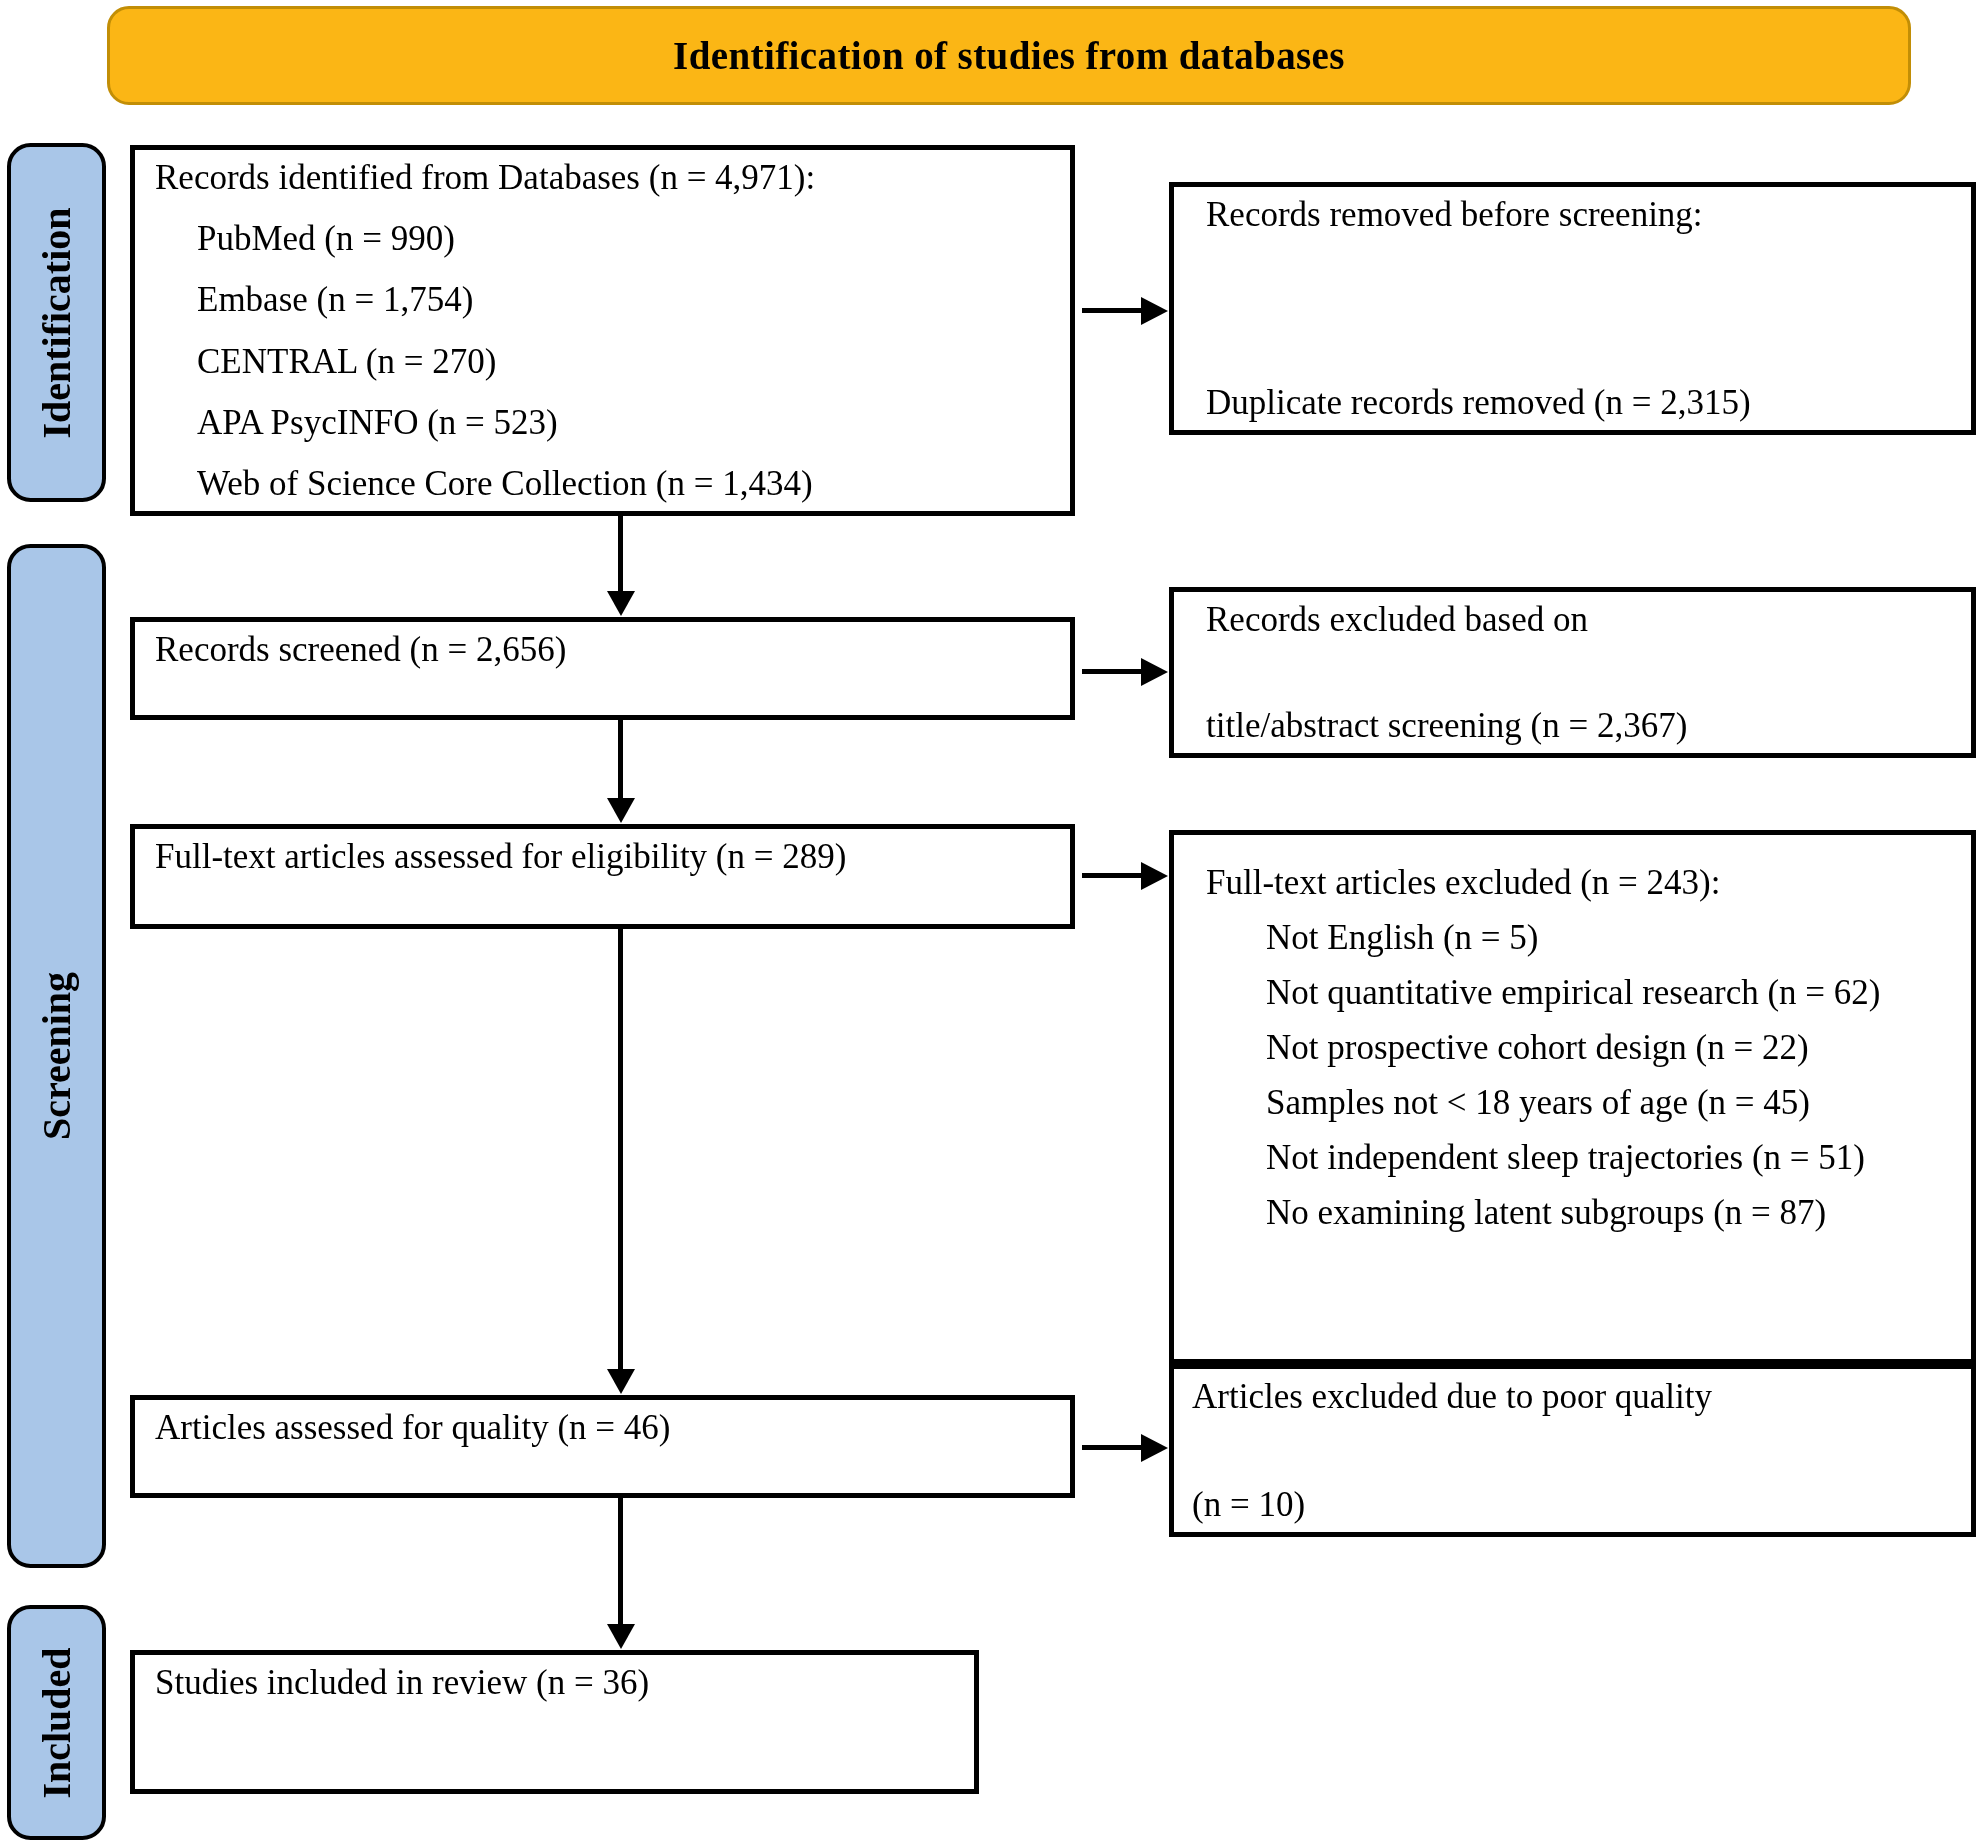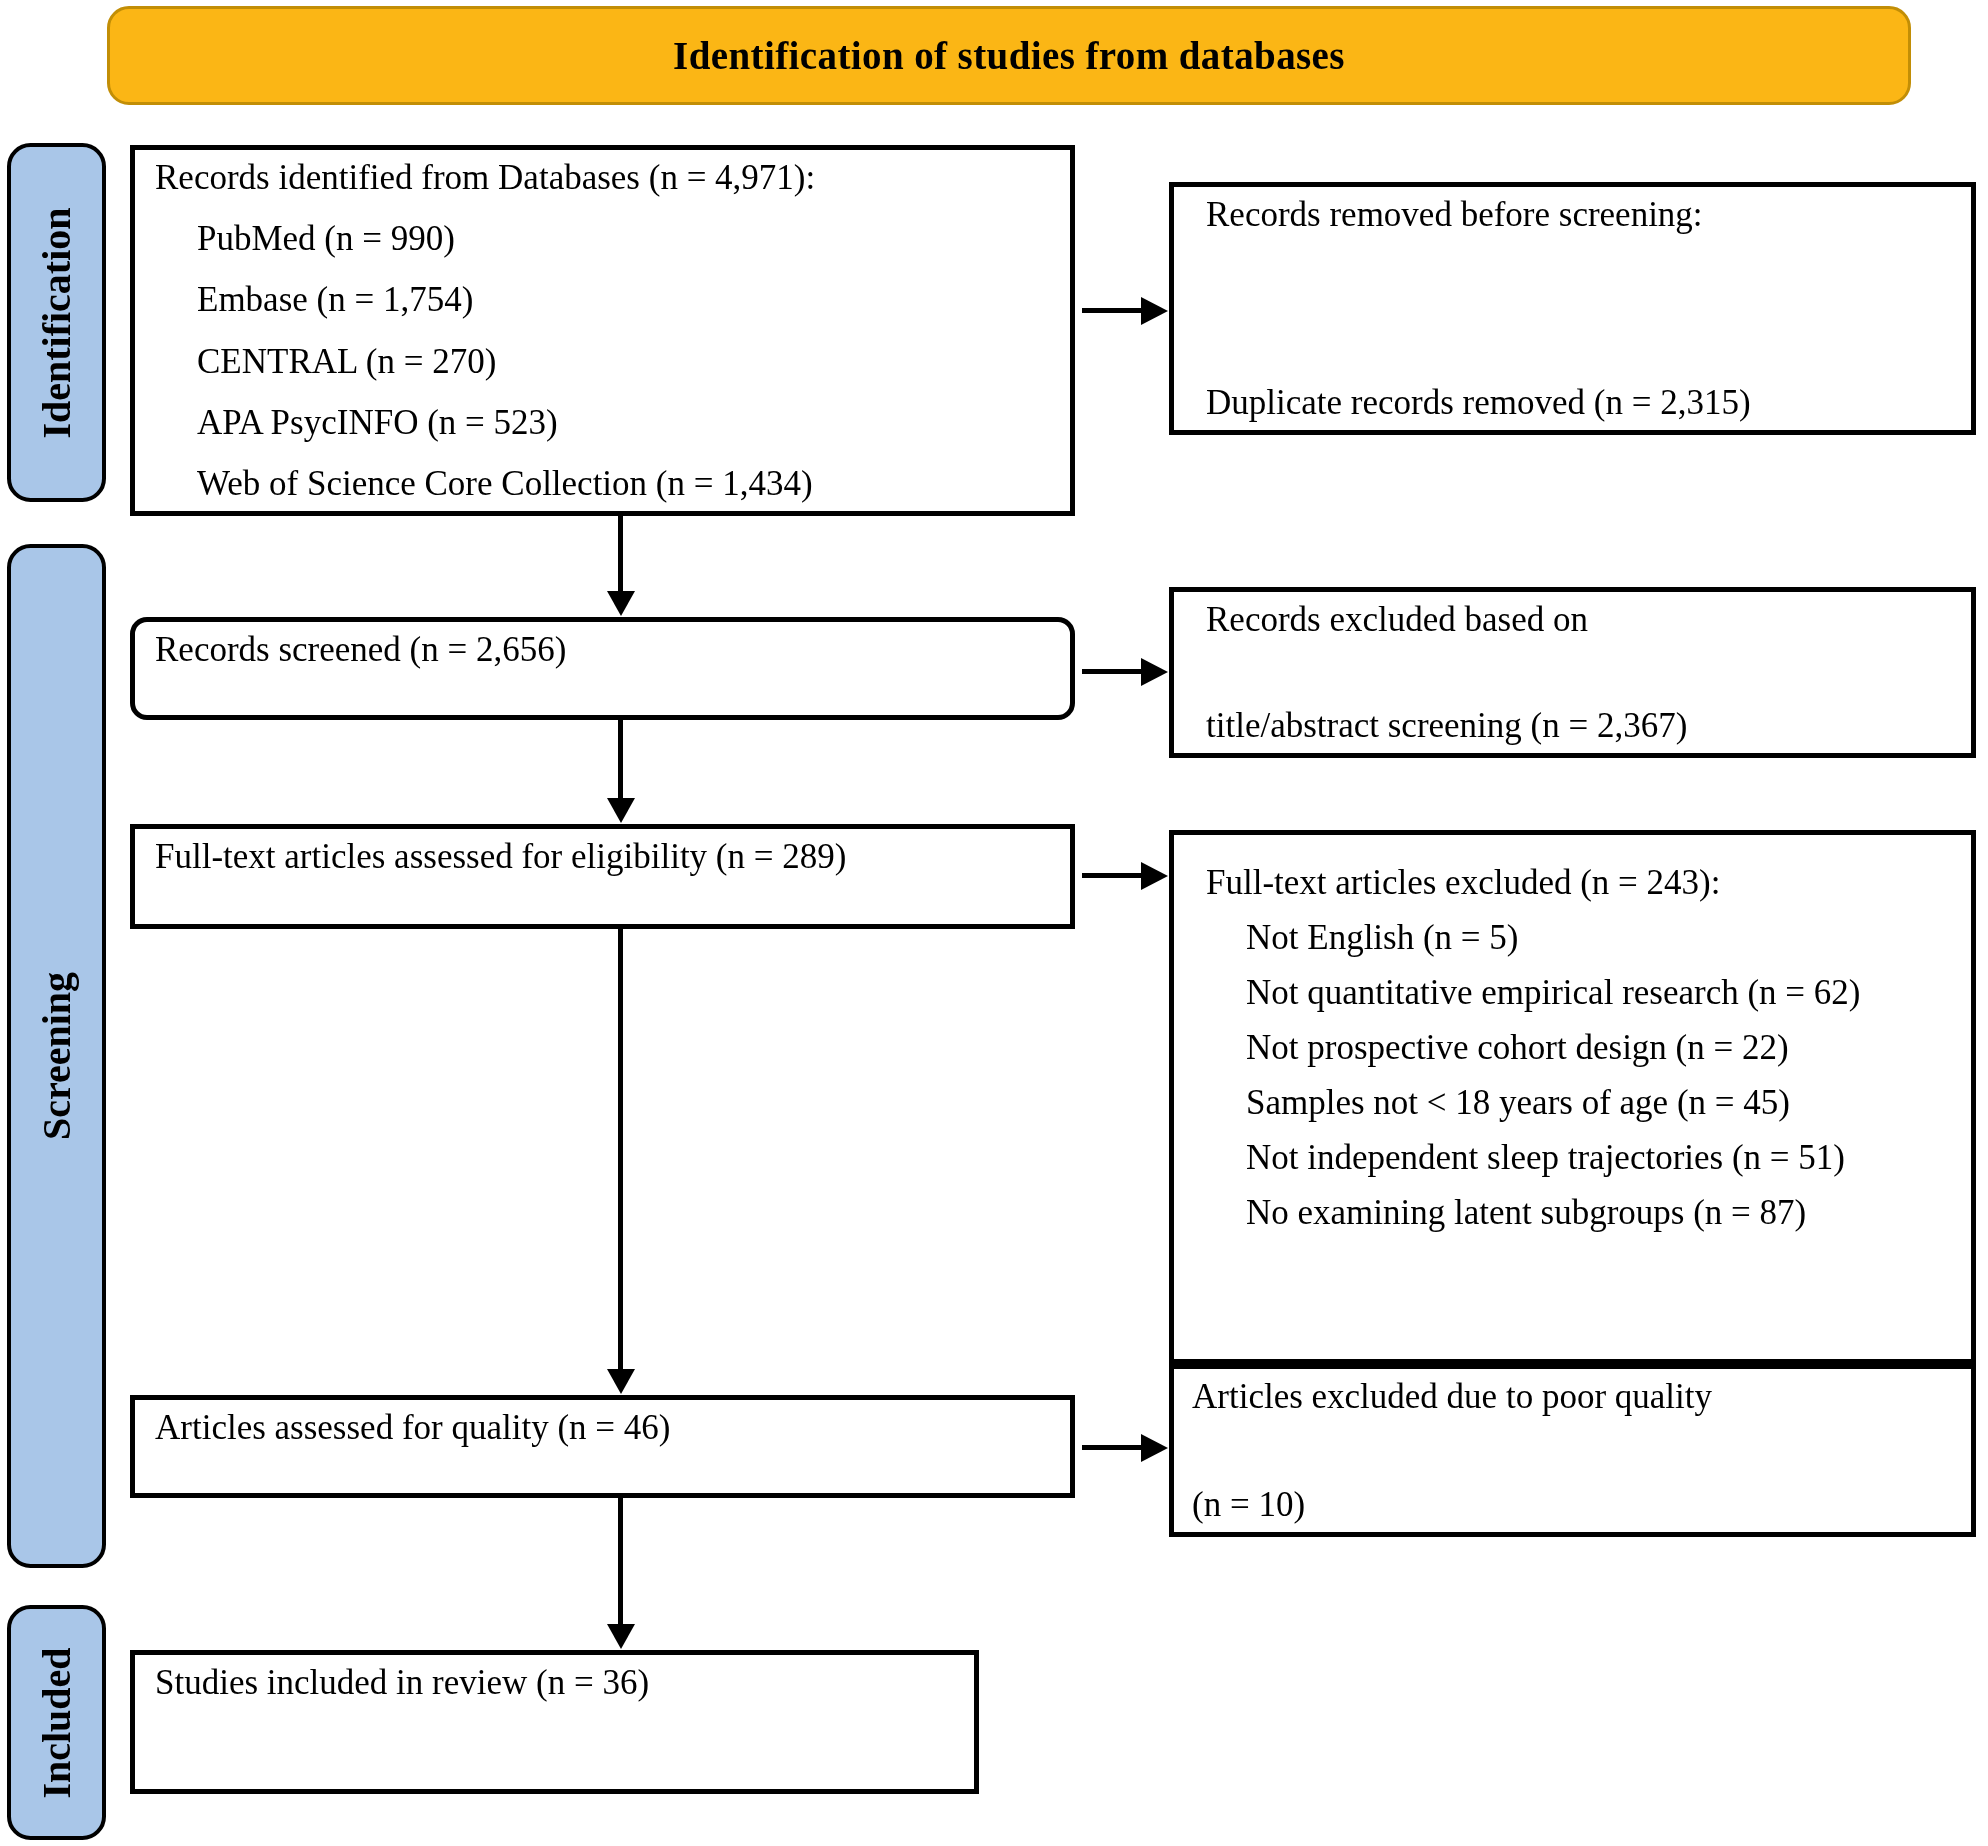--- a/index.html
+++ b/index.html
@@ -56,32 +56,32 @@
     position: absolute;
     background: #ffffff;
     border: 5px solid #000;
     box-sizing: border-box;
     font-size: 35px;
     line-height: 55px;
   }
   .vcenter { display: flex; flex-direction: column; justify-content: space-between; }
 
   #box-records-identified { left: 130px; top: 145px;  width: 945px; height: 371px; padding-left: 20px; }
-  #box-records-screened   { left: 130px; top: 617px;  width: 945px; height: 103px; padding-left: 20px; border-radius: 17px; }
+  #box-records-screened   { left: 130px; top: 617px;  width: 945px; height: 103px; padding-left: 20px; }
   #box-fulltext-assessed  { left: 130px; top: 824px;  width: 945px; height: 105px; padding-left: 20px; }
   #box-quality-assessed   { left: 130px; top: 1395px; width: 945px; height: 103px; padding-left: 20px; }
   #box-included-studies   { left: 130px; top: 1650px; width: 849px; height: 144px; padding-left: 20px; }
 
   #box-removed-before     { left: 1169px; top: 182px;  width: 807px; height: 253px; padding-left: 32px; gap: 22px; }
   #box-title-abstract     { left: 1169px; top: 587px;  width: 807px; height: 171px; padding-left: 32px; }
   #box-fulltext-excluded  { left: 1169px; top: 830px;  width: 807px; height: 534px; padding-left: 32px; padding-top: 20px; }
   #box-poor-quality       { left: 1169px; top: 1364px; width: 807px; height: 173px; padding-left: 18px; }
 
   .indent { margin-left: 42px; }
-  .excl-item { margin-left: 40px; max-width: 663px; }
+  .excl-item { margin-left: 60px; max-width: 663px; }
 
   
   .varrow {
     position: absolute;
     width: 5px;
     background: #000;
     left: 618px;
   }
   .varrow::after {
     content: "";

